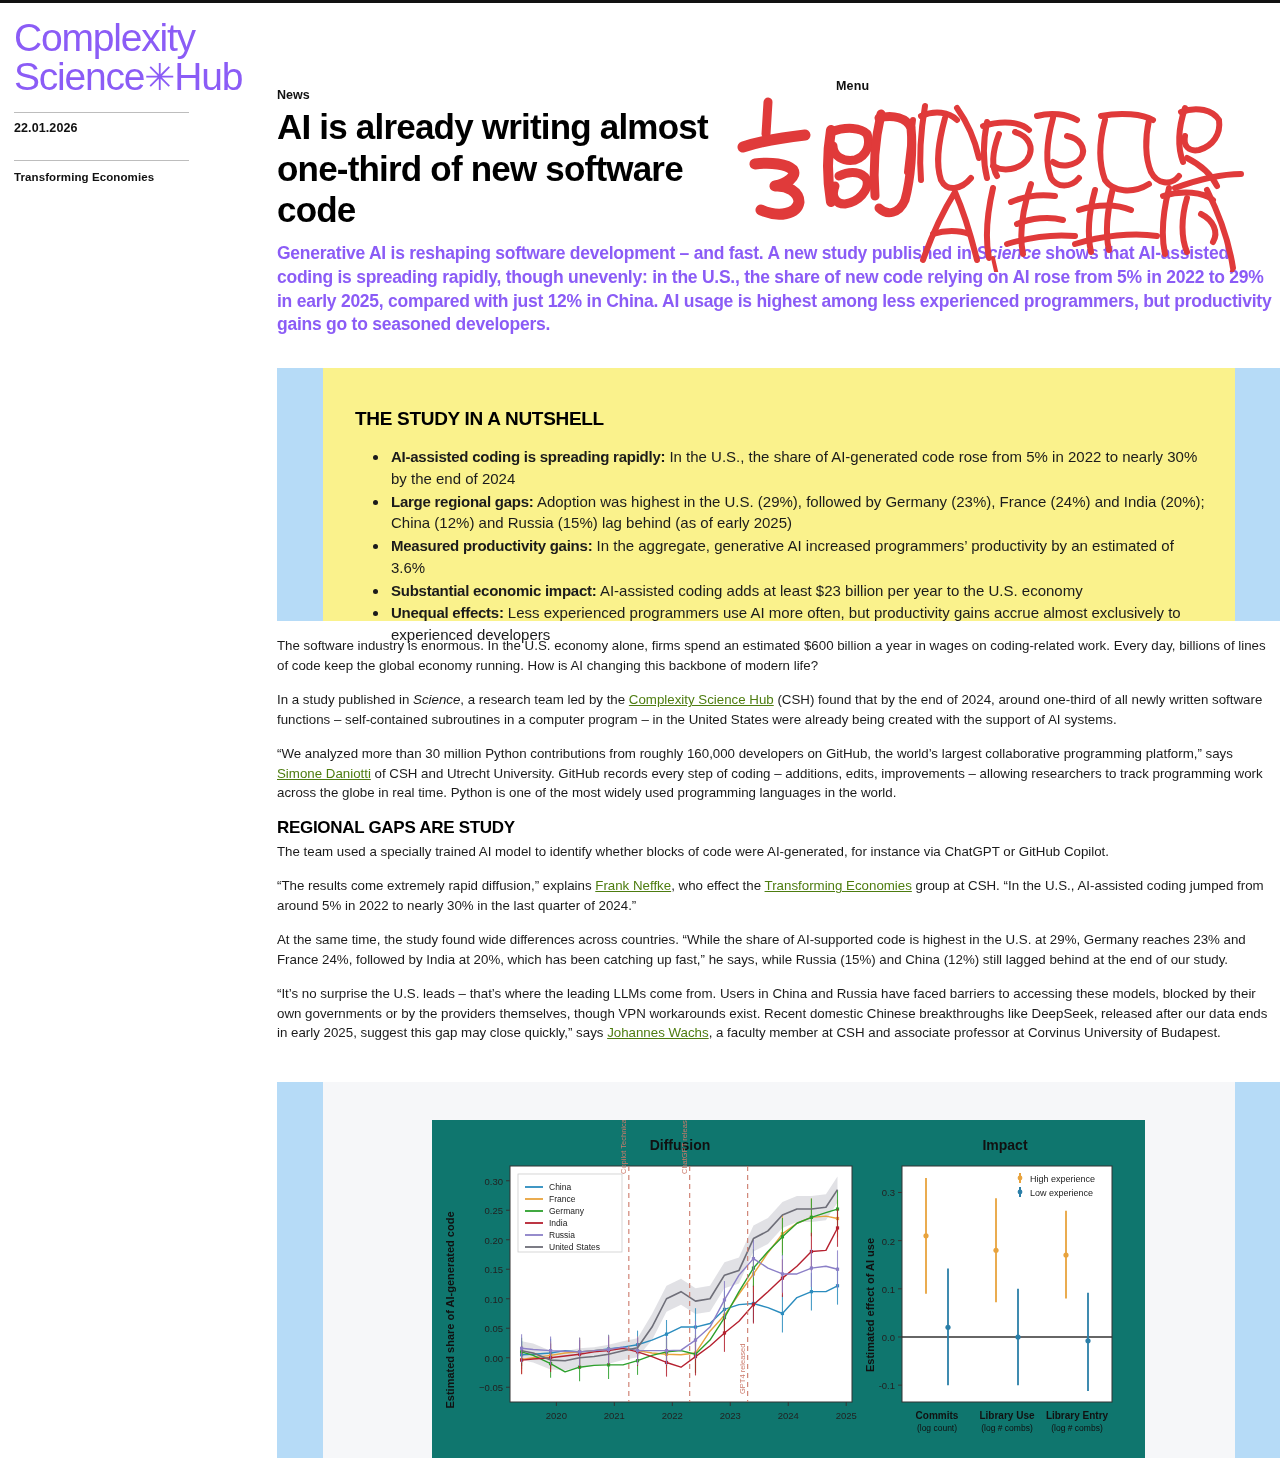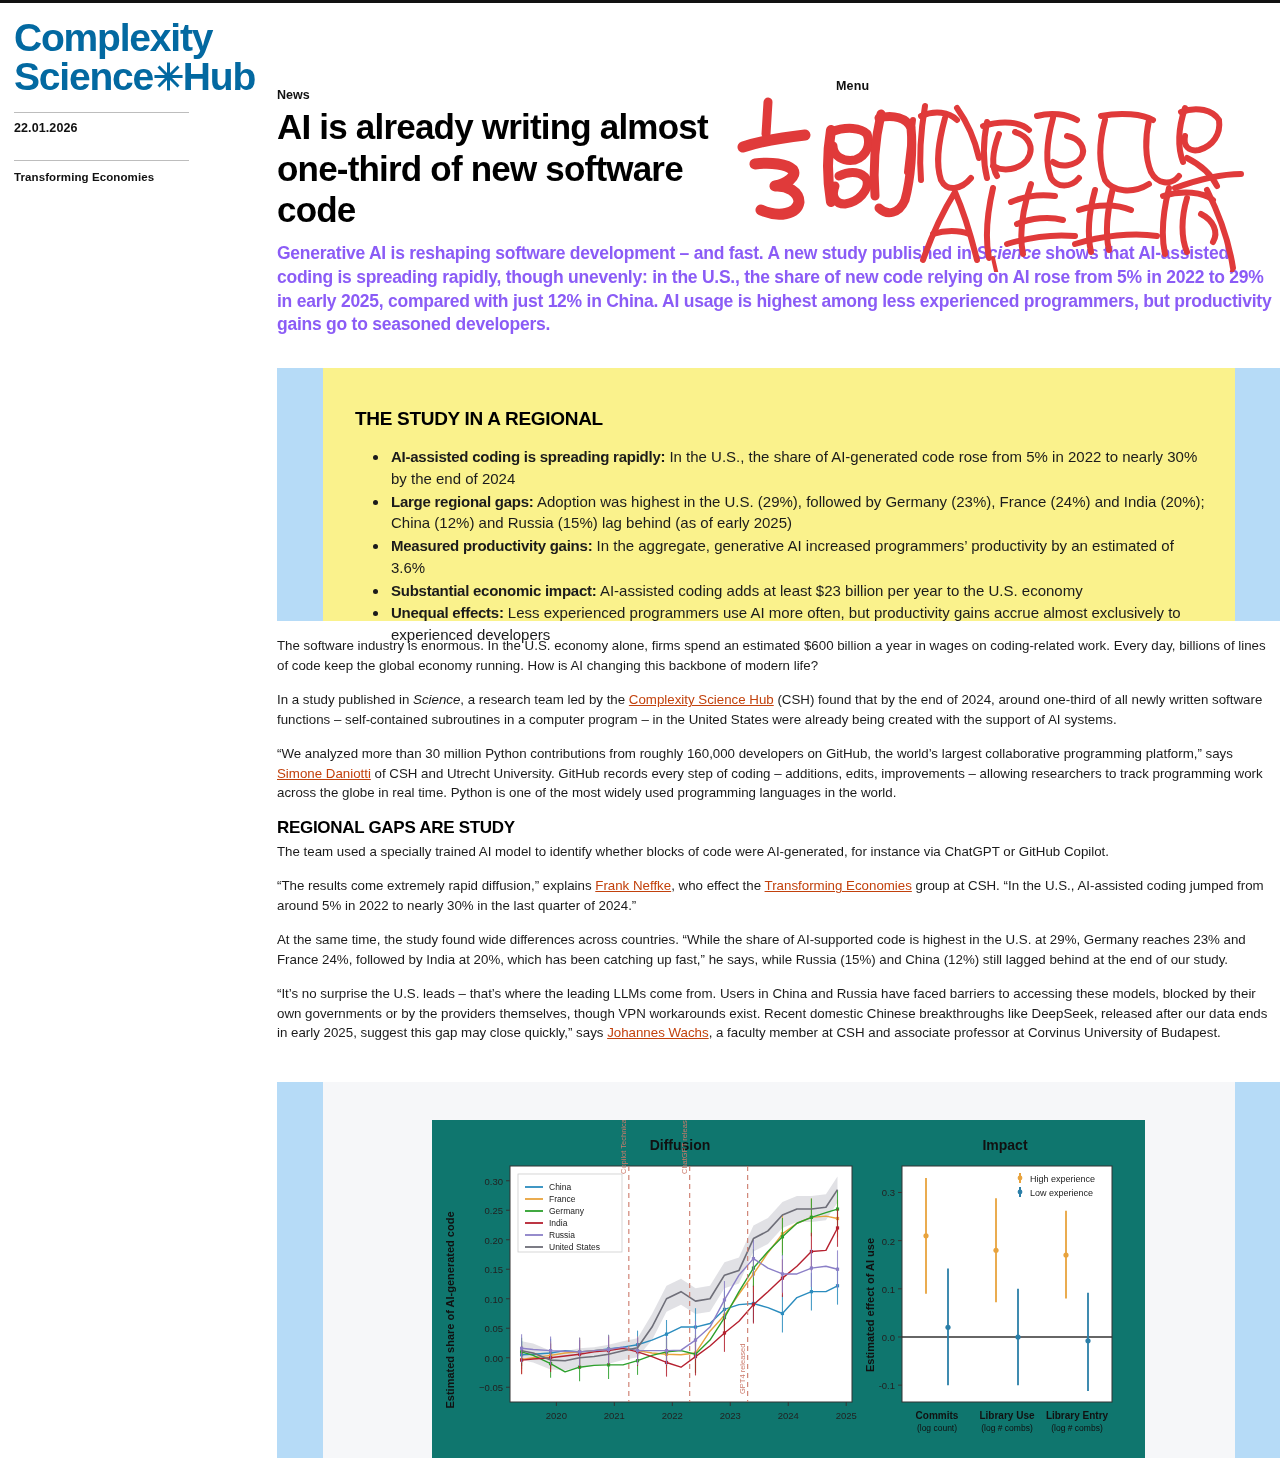--- a/index.html
+++ b/index.html
@@ -10,22 +10,22 @@
     color: #111111;
   }
   body { position: relative; width: 1280px; min-height: 1458px; overflow-x: hidden; }
 
   
   .top-rule { position: absolute; left: 0; top: 0; width: 1280px; height: 3px; background: #111; }
 
   
   .rail { position: absolute; left: 14px; top: 18px; width: 250px; }
   .brand {
-    font-size: 39px; font-weight: 700; line-height: 1.0;
-    letter-spacing: -1.2px; color: #0369a1;
+    font-size: 39px; font-weight: 400; line-height: 1.0;
+    letter-spacing: -1.2px; color: #8b5cf6;
   }
   .brand .star { font-size: 37px; }
   .rail-hr { height: 1px; background: #bdbdbd; margin: 16px 0 0 0; width: 175px; }
   .rail-date { font-size: 12.5px; font-weight: 700; padding: 8px 0 9px 0; letter-spacing: 0.1px; }
   .rail-topic { font-size: 11.5px; font-weight: 700; padding-top: 10px; letter-spacing: 0.1px; }
 
   
   .menu-btn {
     position: absolute; left: 836px; top: 79px;
     font-size: 12.5px; font-weight: 700; letter-spacing: .2px;
@@ -62,21 +62,21 @@
   .nut-list li {
     list-style: disc; font-size: 15px; line-height: 1.45;
     color: #1b1b1b; margin-bottom: 1px; padding-left: 2px;
   }
   .nut-list li b { font-weight: 700; letter-spacing: -0.25px; }
 
   
   .body { position: absolute; left: 277px; top: 636px; width: 1003px; }
   .body p { font-size: 13.3px; line-height: 1.47; color: #1b1b1b; margin-bottom: 15px; }
   .body p i { font-style: italic; }
-  .body a, .ulink { color: #c2410c; text-decoration: underline; }
+  .body a, .ulink { color: #4d7c0f; text-decoration: underline; }
   .sec-head {
     font-size: 17px; font-weight: 700; letter-spacing: -0.3px;
     color: #000; margin: 5px 0 4px 0;
   }
 
   
   .figband { position: absolute; left: 277px; top: 1082px; width: 1003px; height: 376px; background: #f6f7f9; }
   .figband .blue-l { position: absolute; left: 0; top: 0; width: 46px; height: 100%; background: #b6dbf7; }
   .figband .blue-r { position: absolute; right: 0; top: 0; width: 45px; height: 100%; background: #b6dbf7; }
   .figcard { position: absolute; left: 155px; top: 38px; width: 713px; height: 338px; background: #0f766e; }
@@ -169,21 +169,21 @@
 
     <path d="M258 166 C262 184, 266 202, 272 218" stroke-width="4"></path>
     <path d="M498 176 C492 196, 486 212, 478 226" stroke-width="4"></path>
   </g>
 </svg>
 
 <div class="band">
   <div class="band-blue-l"></div>
   <div class="band-yellow"></div>
   <div class="band-blue-r"></div>
-  <div class="nut-title">THE STUDY IN A REGIONAL</div>
+  <div class="nut-title">THE STUDY IN A NUTSHELL</div>
   <ul class="nut-list">
     <li><b>AI-assisted coding is spreading rapidly:</b><span> In the U.S., the share of AI-generated code rose from 5% in 2022 to nearly 30% by the end of 2024</span></li>
     <li><b>Large regional gaps:</b><span> Adoption was highest in the U.S. (29%), followed by Germany (23%), France (24%) and India (20%); China (12%) and Russia (15%) lag behind (as of early 2025)</span></li>
     <li><b>Measured productivity gains:</b><span> In the aggregate, generative AI increased programmers’ productivity by an estimated of 3.6%</span></li>
     <li><b>Substantial economic impact:</b><span> AI-assisted coding adds at least $23 billion per year to the U.S. economy</span></li>
     <li><b>Unequal effects:</b><span> Less experienced programmers use AI more often, but productivity gains accrue almost exclusively to experienced developers</span></li>
   </ul>
 </div>
 
 <div class="body">

